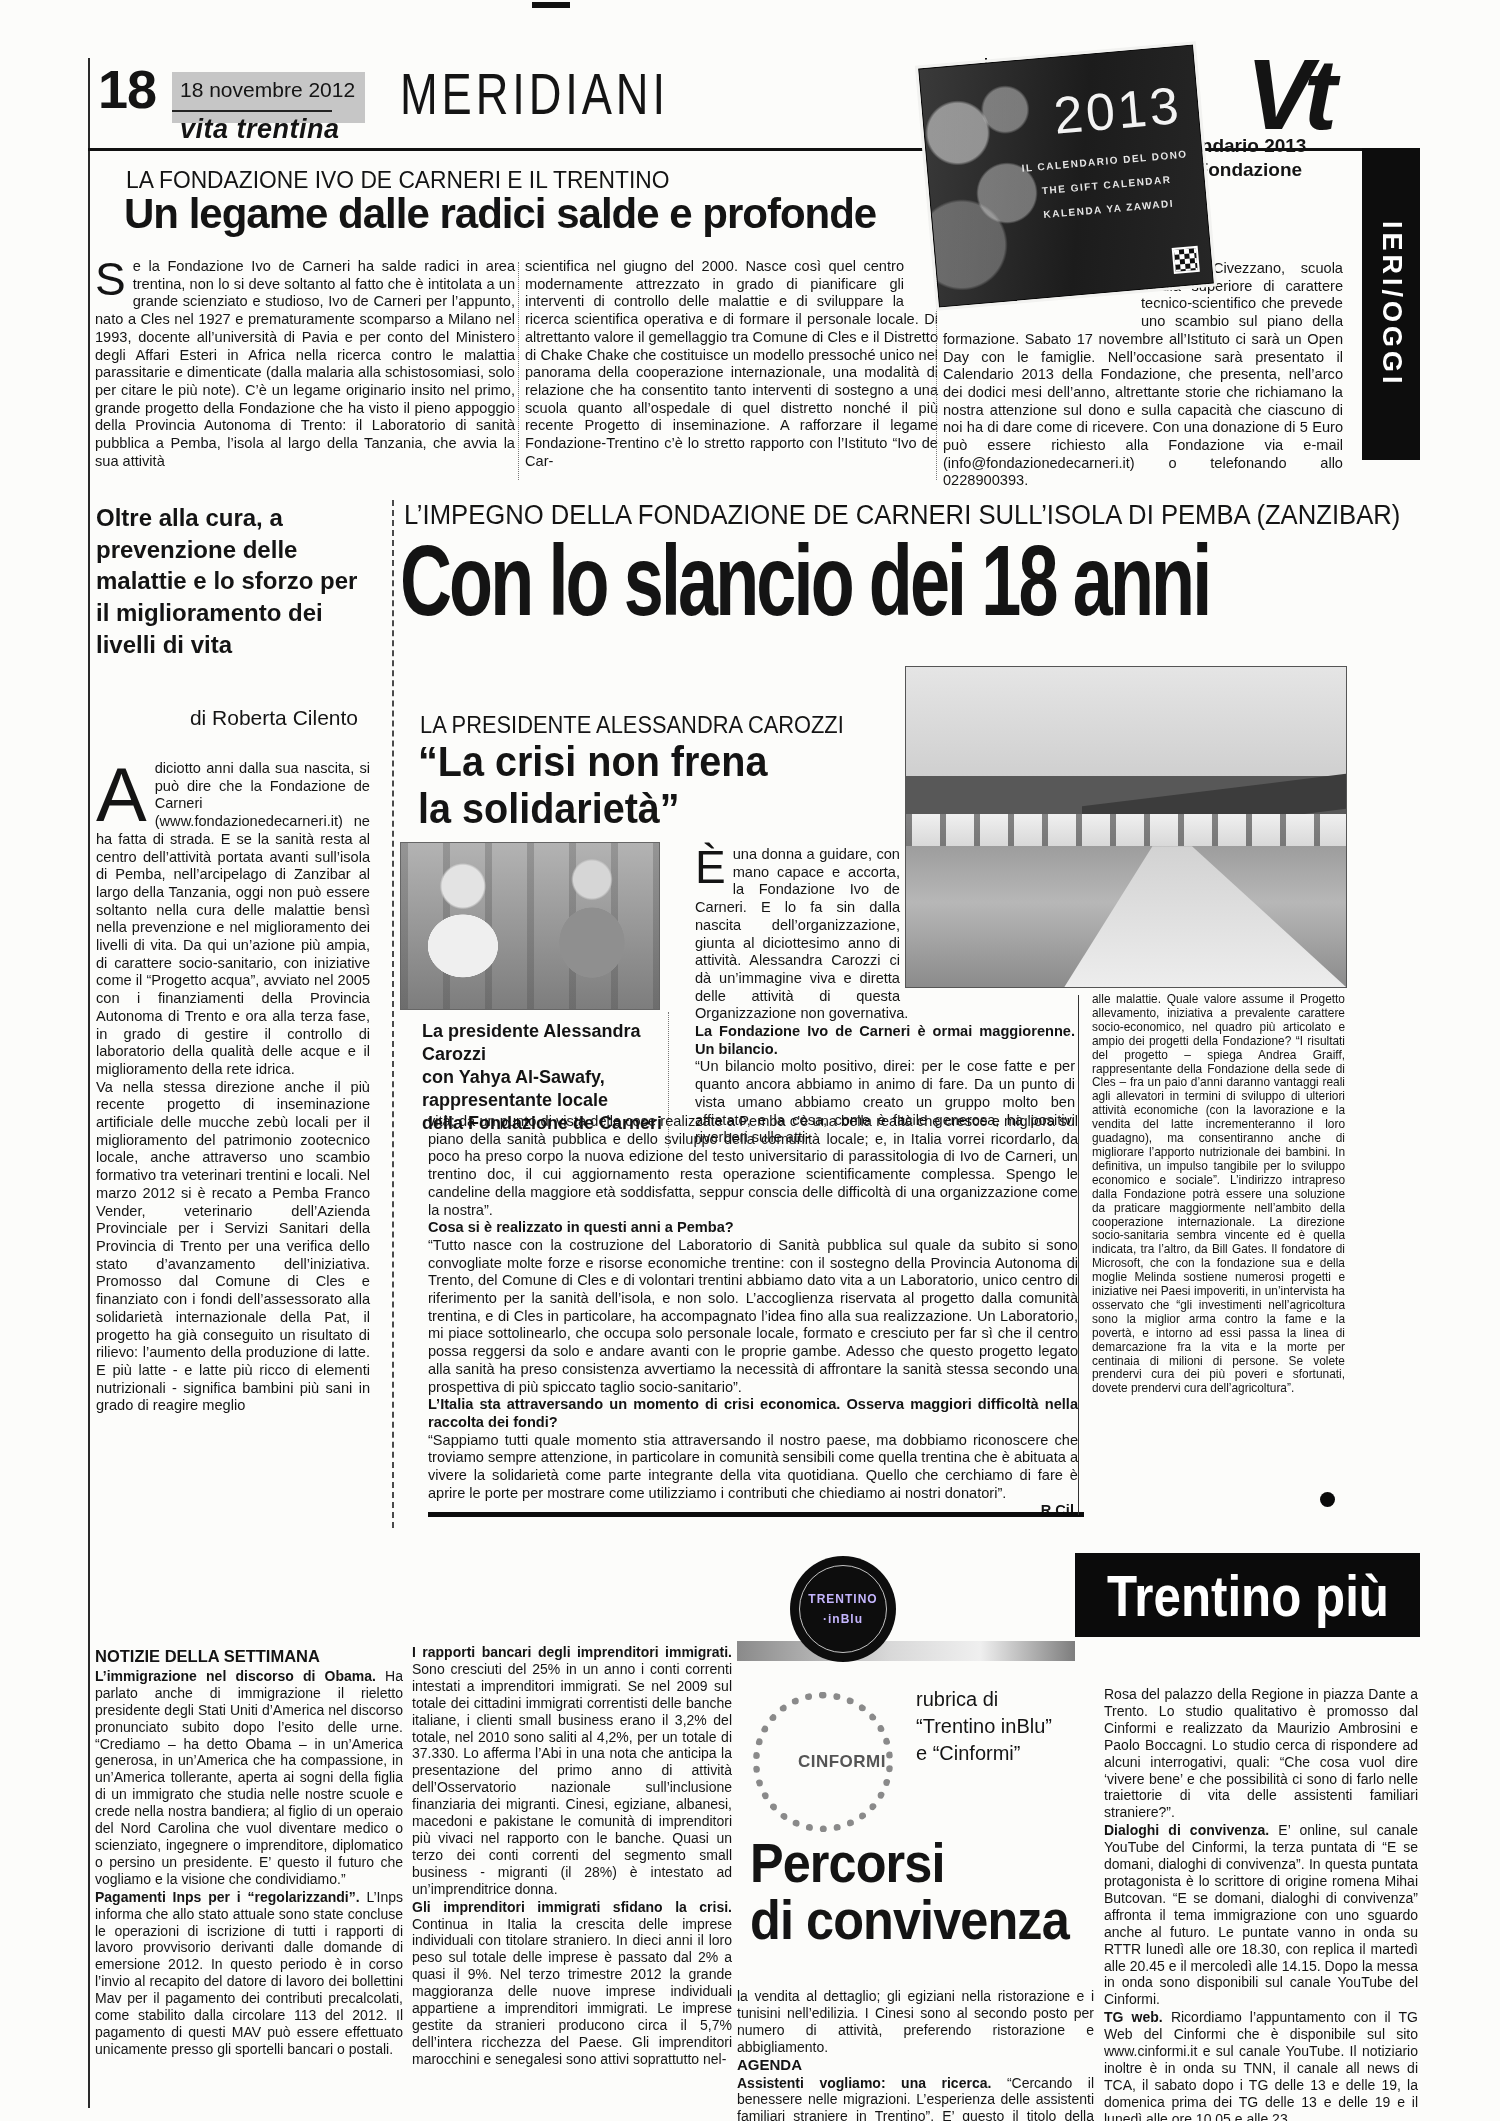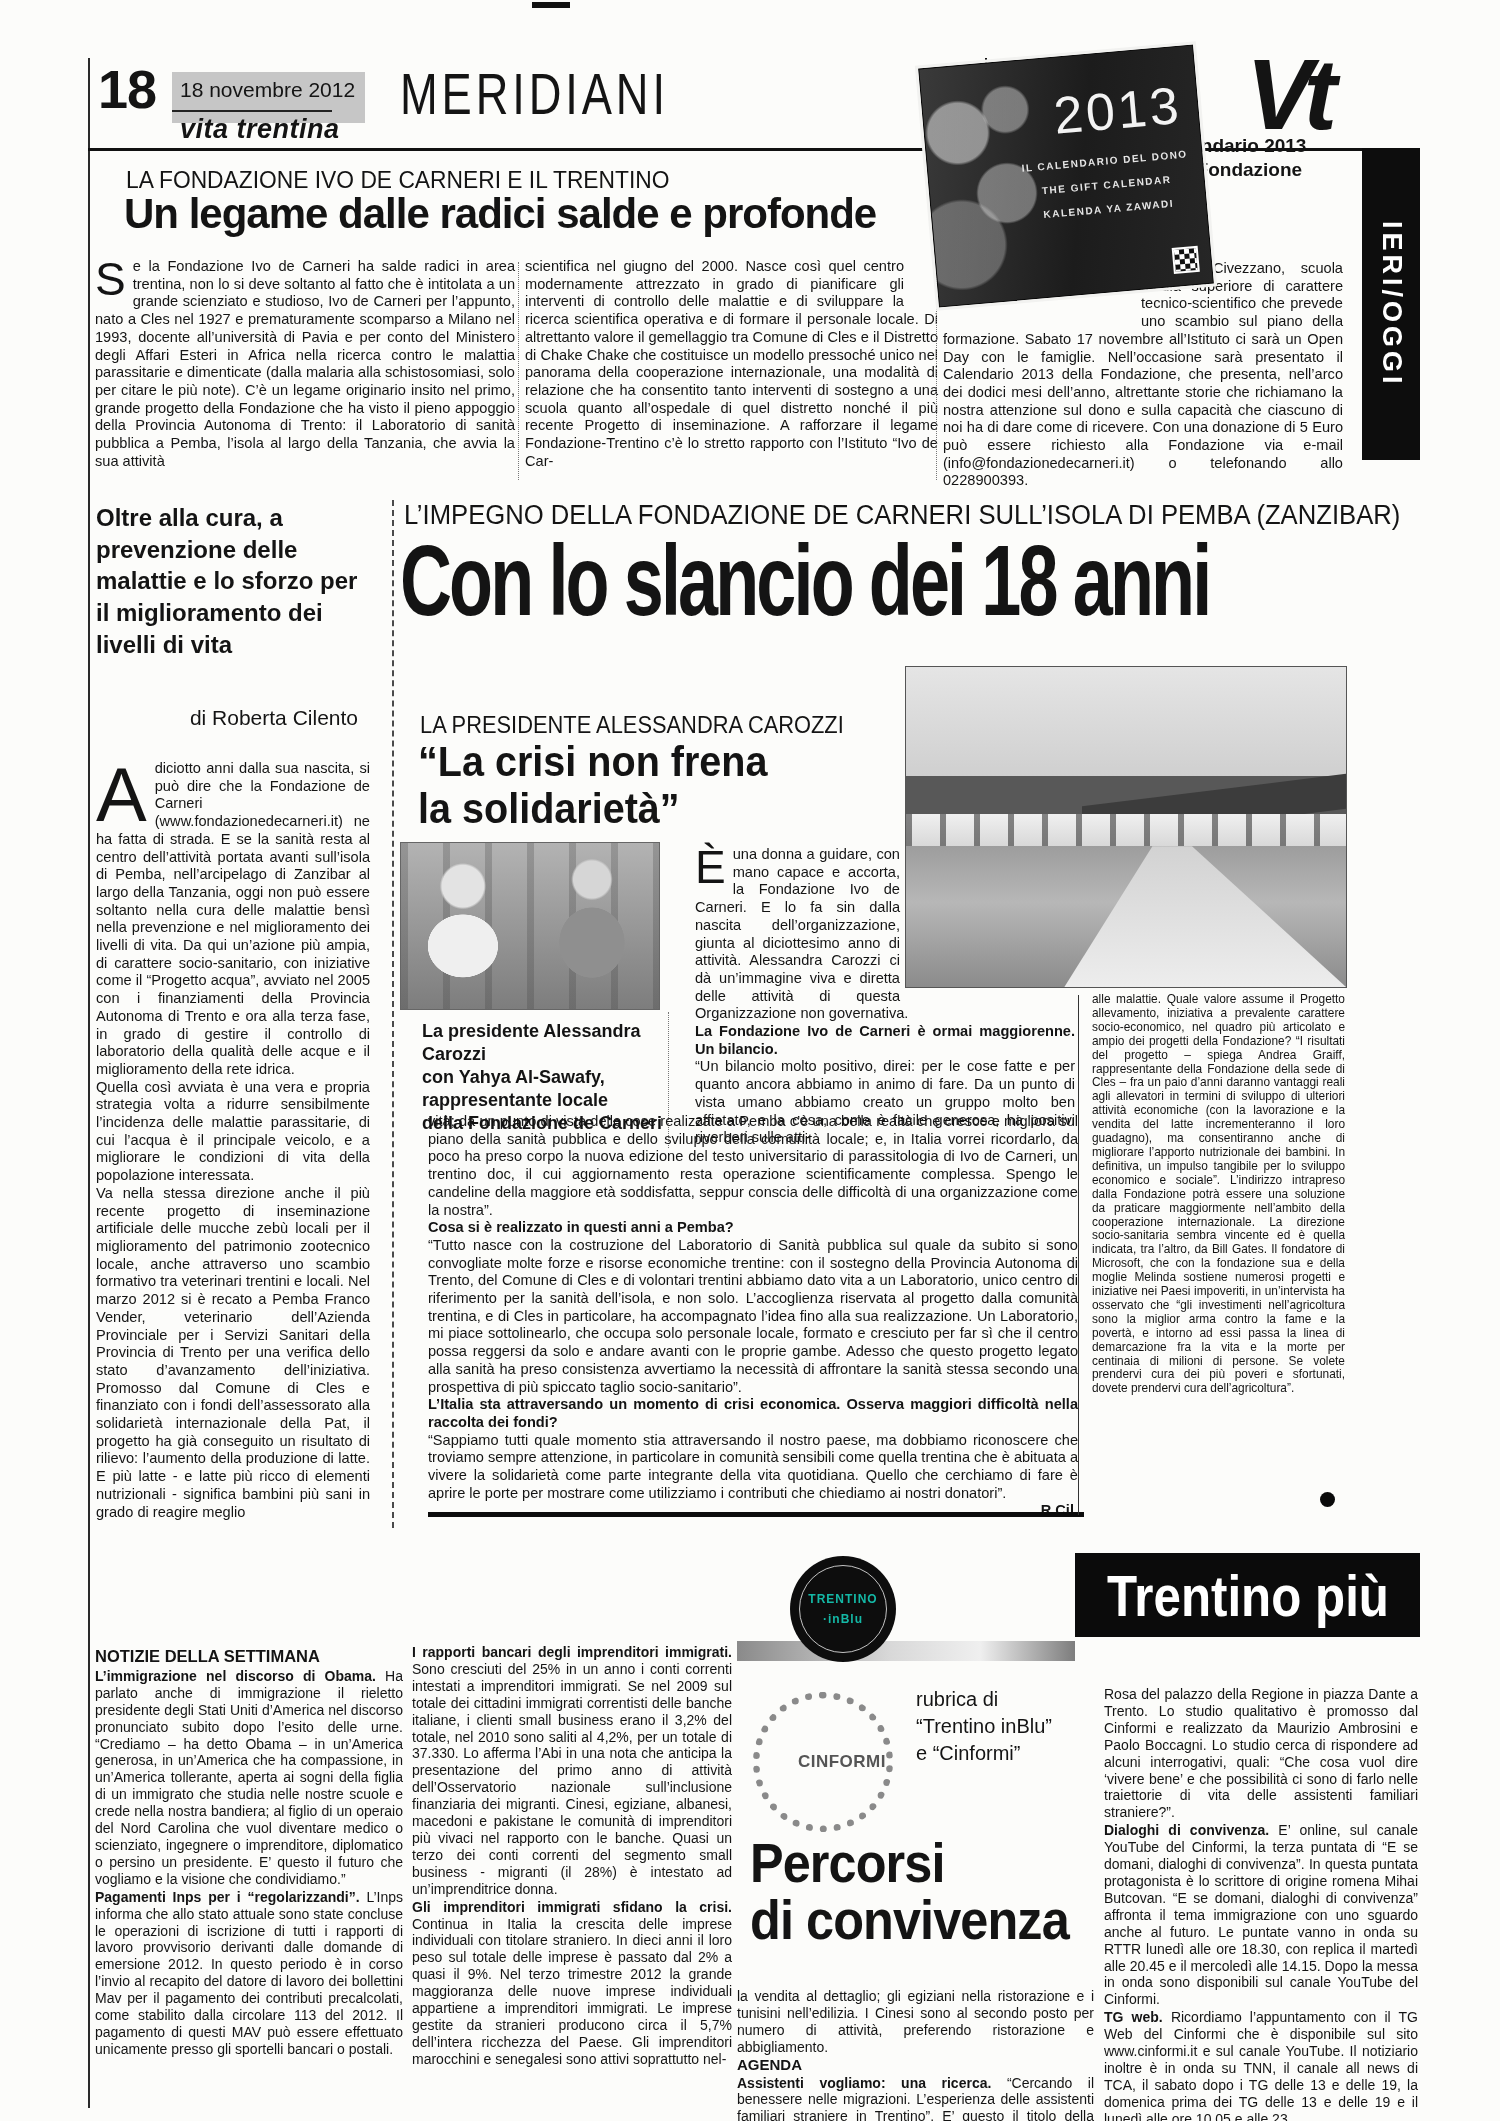--- a/index.html
+++ b/index.html
@@ -110,21 +110,21 @@
      background:linear-gradient(#d2d2d2,#ededed);}
   
   .brand-box{left:1075px;top:1553px;width:345px;height:84px;background:#0b0b0b;color:#fff;
              display:flex;align-items:center;justify-content:center;}
   .brand-box span{font-size:58px;font-weight:bold;transform:scaleX(0.85);white-space:nowrap;}
   .grad-bar{left:737px;top:1641px;width:338px;height:20px;
             background:linear-gradient(90deg,#8a8a8a,#d8d8d8 45%,#efefef 72%,#7d7d7d 100%);}
   .inblu-logo{left:790px;top:1556px;width:106px;height:106px;border-radius:50%;background:#0d0d0d;
               display:flex;align-items:center;justify-content:center;z-index:3;}
   .inblu-ring{position:absolute;inset:9px;border:1px solid rgba(255,255,255,.75);border-radius:50%;}
-  .inblu-logo span{color:#14b8a6;font-size:12px;font-weight:bold;letter-spacing:1px;text-align:center;line-height:1.7;}
+  .inblu-logo span{color:#c4b5fd;font-size:12px;font-weight:bold;letter-spacing:1px;text-align:center;line-height:1.7;}
   .btm{font-size:14px;line-height:16.9px;}
   .btm p{margin:0 0 1px 0;}
   .btm-col1{left:95px;top:1648px;width:308px;}
   .news-header{font-size:16.5px;font-weight:bold;margin-bottom:3px;}
   .btm-col2{left:412px;top:1644px;width:320px;}
   .cinformi-logo{left:753px;top:1692px;width:140px;height:140px;border-radius:50%;border:7px dotted #8a8a8a;
                  display:flex;align-items:center;justify-content:flex-end;box-sizing:border-box;}
   .cinformi-logo span{font-size:17px;font-weight:bold;color:#555;letter-spacing:0.5px;}
   .rubrica{left:916px;top:1686px;width:185px;font-size:20px;line-height:1.35;}
   .schedule{left:916px;top:1798px;width:195px;font-size:20px;line-height:1.35;}
@@ -174,21 +174,20 @@
   <div class="abs ta-col3 bodytext jt">
     <span class="sp-cal"></span><span>neri” di Civezzano, scuola media superiore di carattere tecnico-scientifico che prevede uno scambio sul piano della formazione. Sabato 17 novembre all’Istituto ci sarà un Open Day con le famiglie. Nell’occasione sarà presentato il Calendario 2013 della Fondazione, che presenta, nell’arco dei dodici mesi dell’anno, altrettante storie che richiamano la nostra attenzione sul dono e sulla capacità che ciascuno di noi ha di dare come di ricevere. Con una donazione di 5 Euro può essere richiesto alla Fondazione via e-mail (info@fondazionedecarneri.it) o telefonando allo 0228900393.</span>
   </div>
   <div class="abs col-rule cr1"></div>
   <div class="abs col-rule cr2"></div>
 
   <div class="abs sb-summary">Oltre alla cura, a prevenzione delle malattie e lo sforzo per il miglioramento dei livelli di vita</div>
   <div class="abs sb-byline">di Roberta Cilento</div>
   <div class="abs sb-body bodytext jt">
     <p><span class="dc dc-a">A</span><span>diciotto anni dalla sua nascita, si può dire che la Fondazione de Carneri (www.fondazionedecarneri.it) ne ha fatta di strada. E se la sanità resta al centro dell’attività portata avanti sull’isola di Pemba, nell’arcipelago di Zanzibar al largo della Tanzania, oggi non può essere soltanto nella cura delle malattie bensì nella prevenzione e nel miglioramento dei livelli di vita. Da qui un’azione più ampia, di carattere socio-sanitario, con iniziative come il “Progetto acqua”, avviato nel 2005 con i finanziamenti della Provincia Autonoma di Trento e ora alla terza fase, in grado di gestire il controllo di laboratorio della qualità delle acque e il miglioramento della rete idrica.</span></p>
-    <p>Quella così avviata è una vera e propria strategia volta a ridurre sensibilmente l’incidenza delle malattie parassitarie, di cui l’acqua è il principale veicolo, e a migliorare le condizioni di vita della popolazione interessata.</p>
     <p>Va nella stessa direzione anche il più recente progetto di inseminazione artificiale delle mucche zebù locali per il miglioramento del patrimonio zootecnico locale, anche attraverso uno scambio formativo tra veterinari trentini e locali. Nel marzo 2012 si è recato a Pemba Franco Vender, veterinario dell’Azienda Provinciale per i Servizi Sanitari della Provincia di Trento per una verifica dello stato d’avanzamento dell’iniziativa. Promosso dal Comune di Cles e finanziato con i fondi dell’assessorato alla solidarietà internazionale della Pat, il progetto ha già conseguito un risultato di rilievo: l’aumento della produzione di latte. E più latte - e latte più ricco di elementi nutrizionali - significa bambini più sani in grado di reagire meglio</p>
   </div>
   <div class="abs sb-divider"></div>
 
   <div class="abs ft-kicker"><span class="scx">L’IMPEGNO DELLA FONDAZIONE DE CARNERI SULL’ISOLA DI PEMBA (ZANZIBAR)</span></div>
   <div class="abs ft-headline"><span class="scx">Con lo slancio dei 18 anni</span></div>
 
   <div class="abs iv-kicker"><span class="scx">LA PRESIDENTE ALESSANDRA CAROZZI</span></div>
   <div class="abs iv-headline"><span class="scx">“La crisi non frena
 la solidarietà”</span></div>

